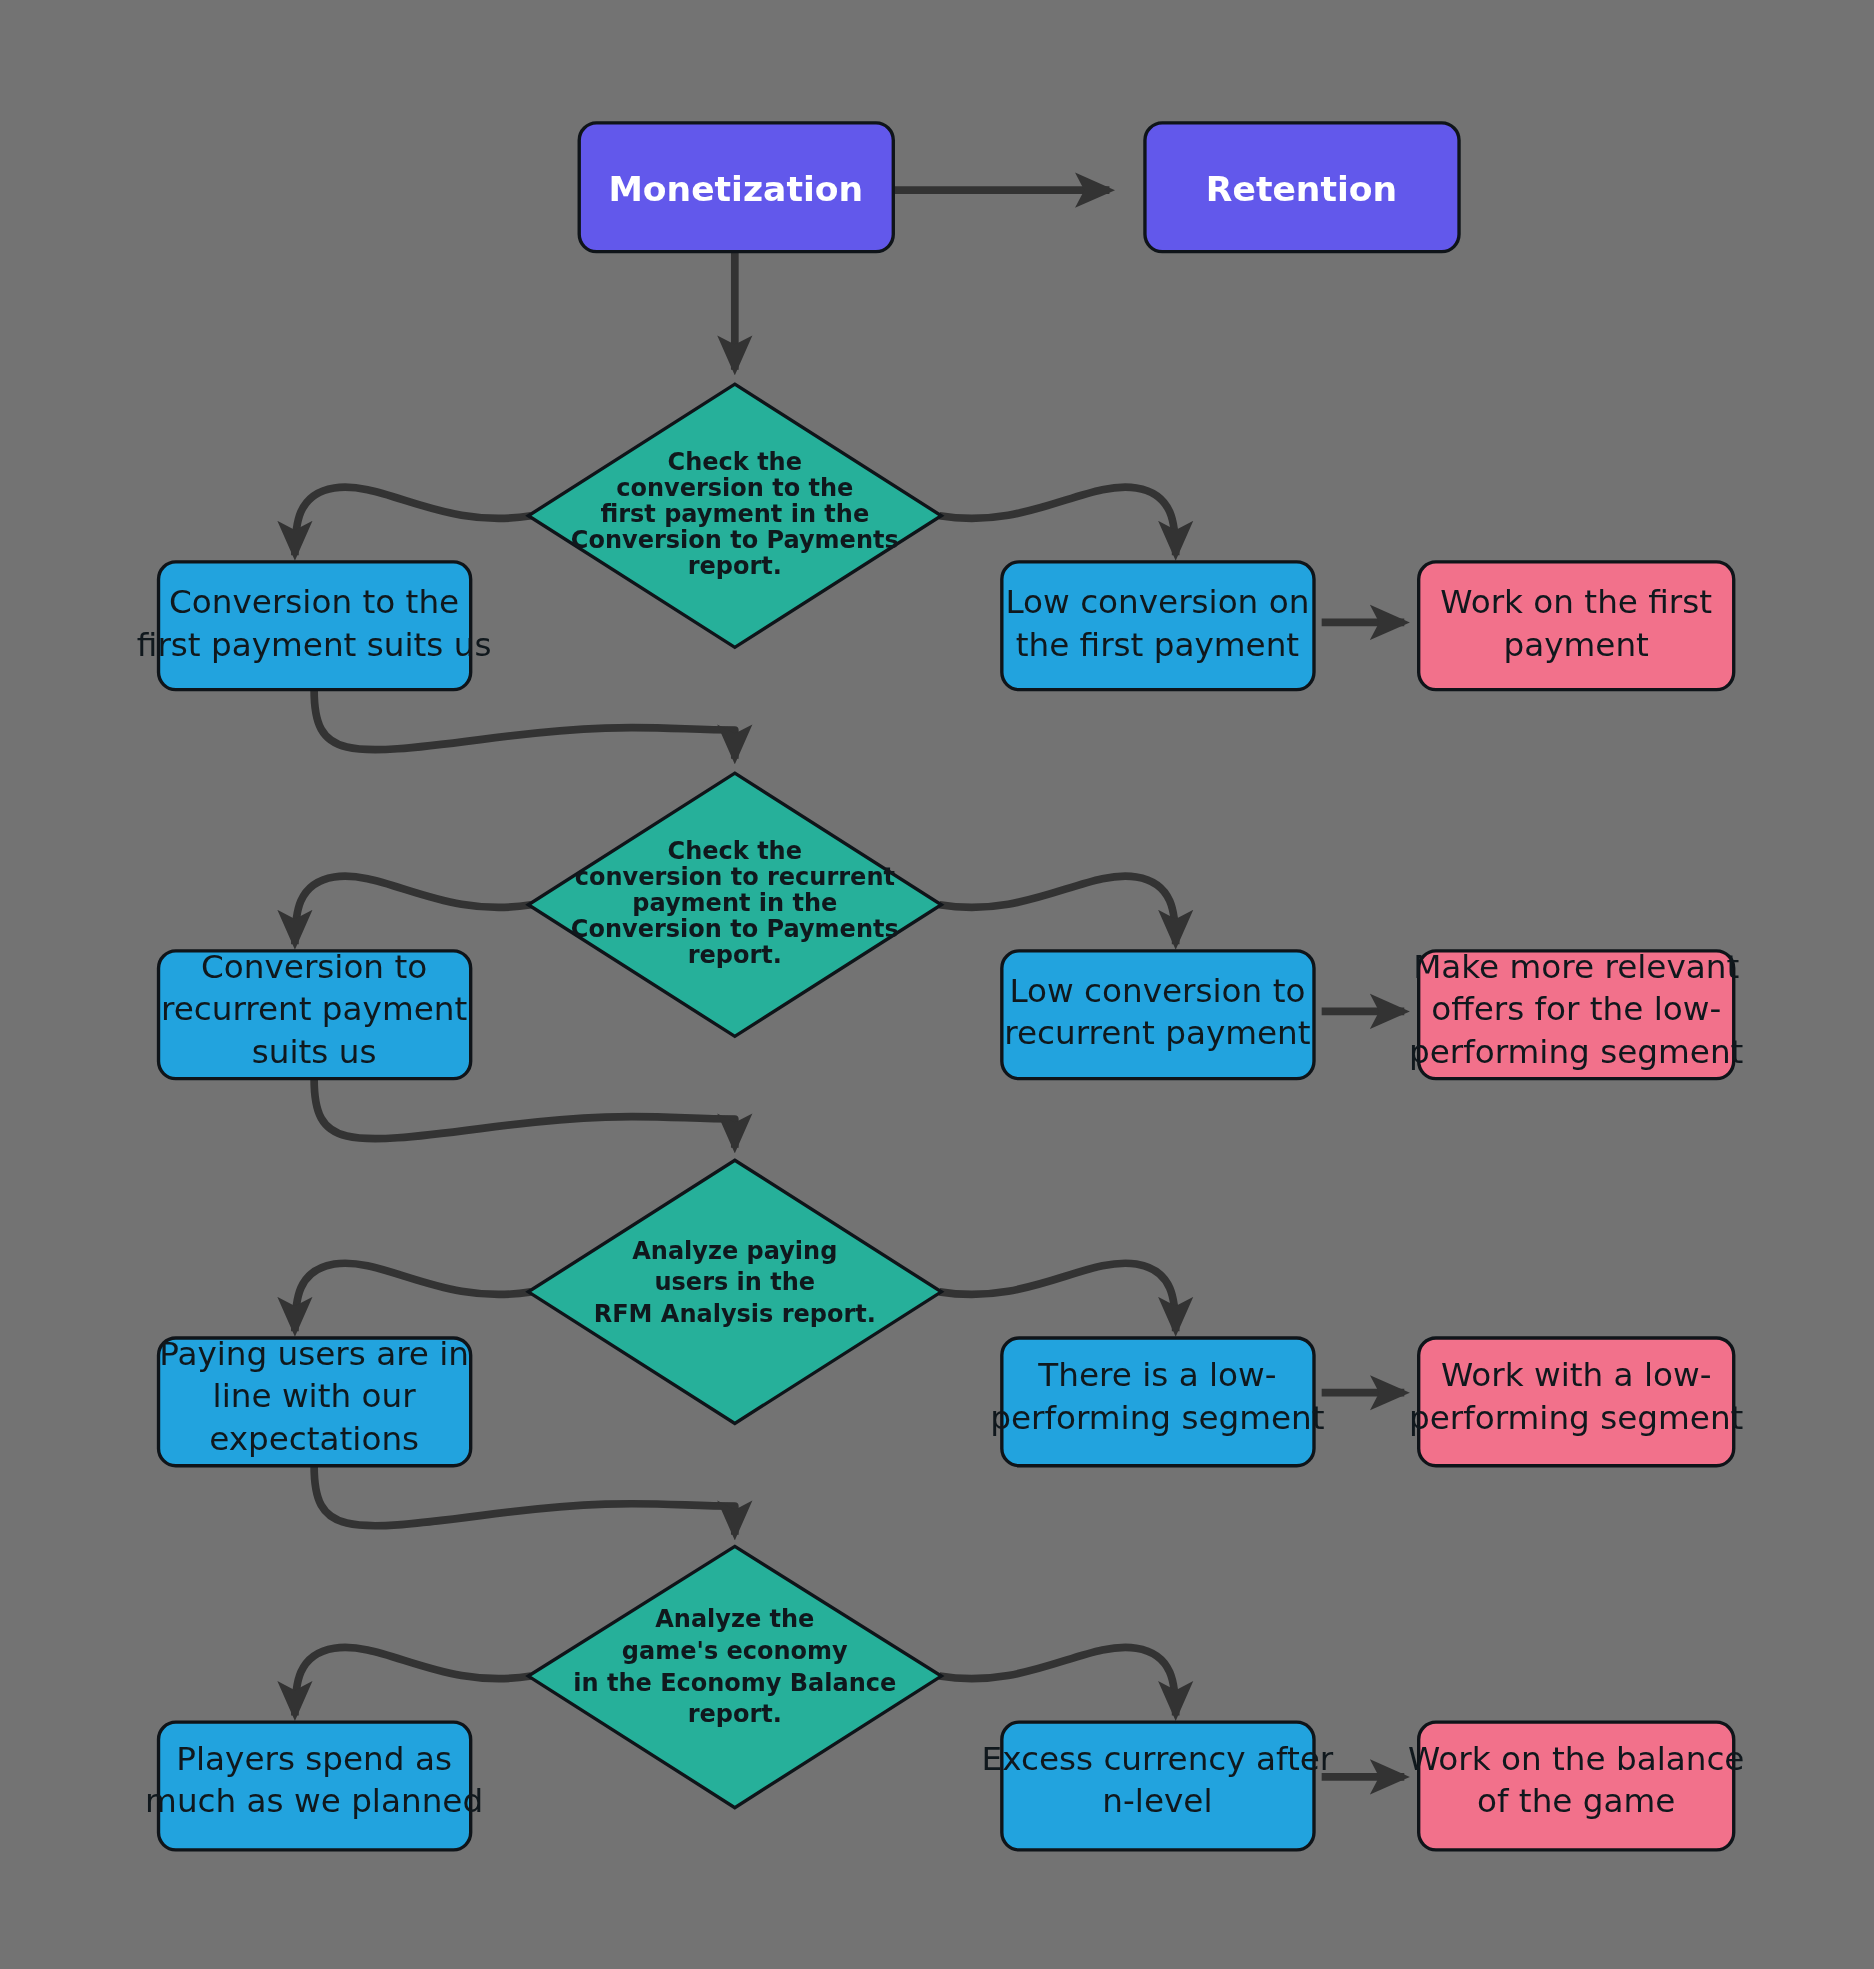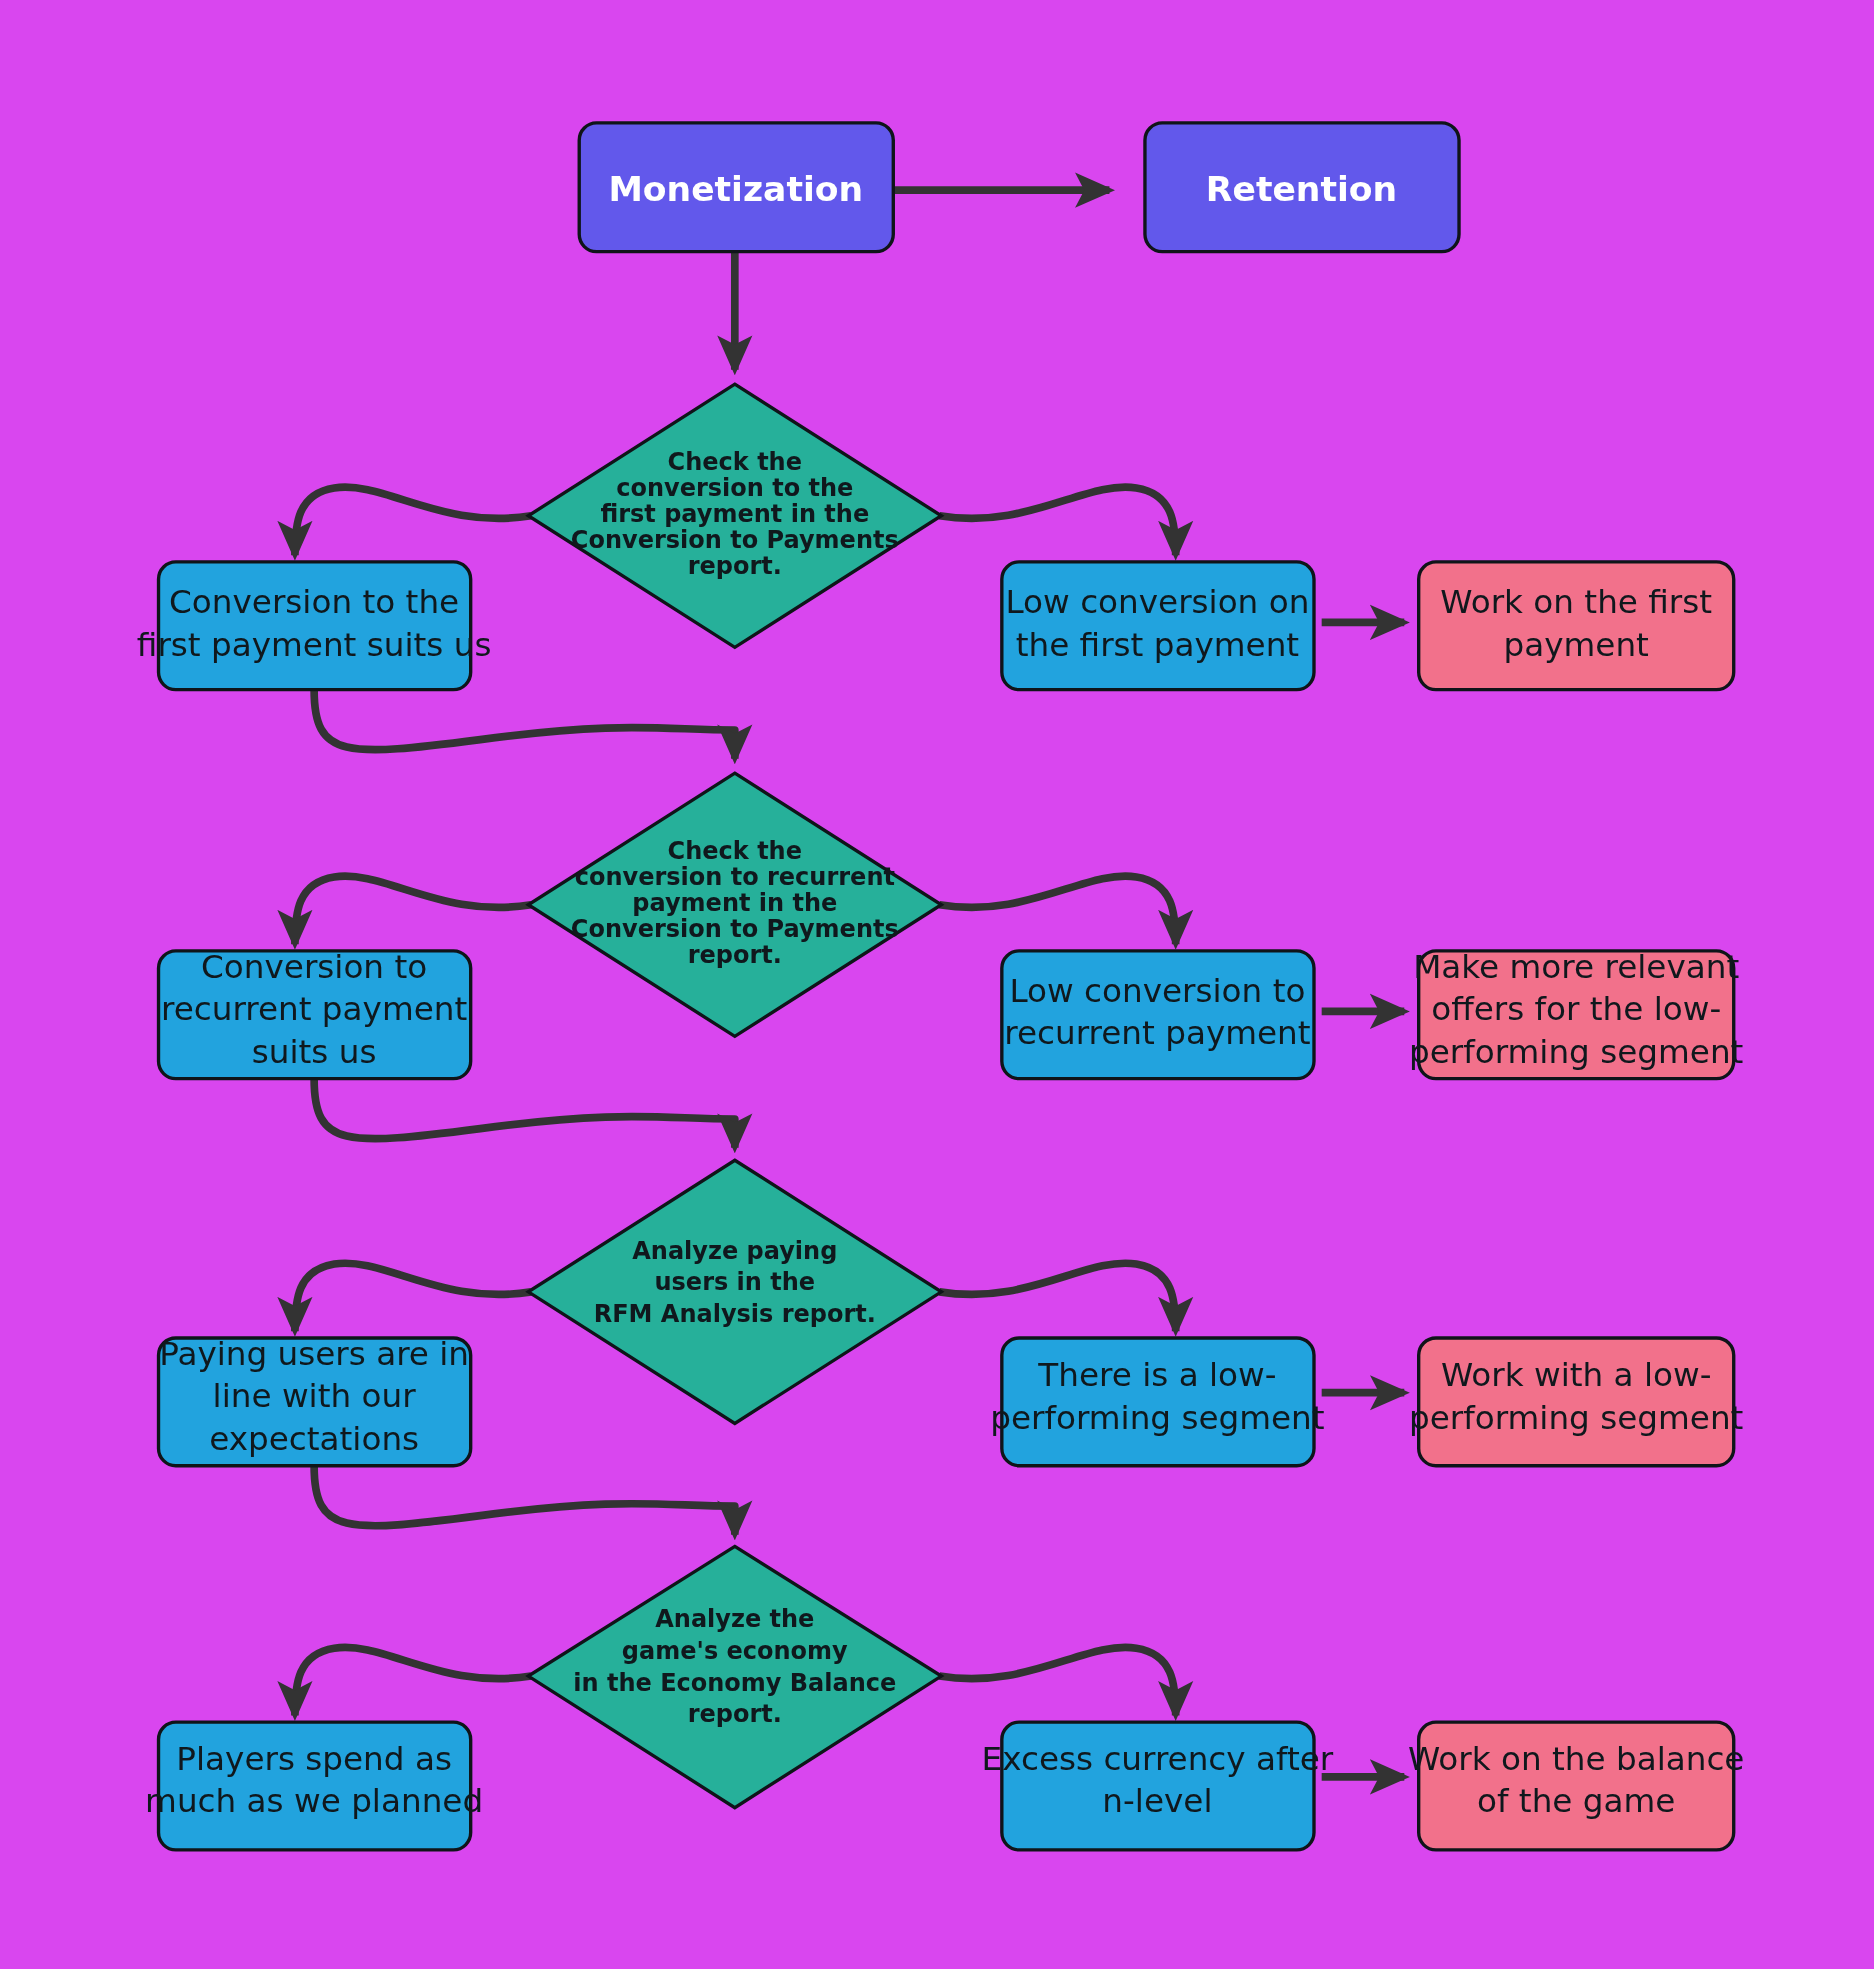--- a/index.html
+++ b/index.html
@@ -10,21 +10,21 @@
   body {
     width: 1874px;
     height: 1969px;
     font-family: "DejaVu Sans", sans-serif;
     overflow: hidden;
   }
   #flow-root {
     position: relative;
     width: 1874px;
     height: 1969px;
-    background: #d946ef;
+    background: #737373;
   }
   svg.flow-canvas {
     position: absolute;
     top: 0;
     left: 0;
     width: 1874px;
     height: 1969px;
     display: block;
   }
   .edge-path {

